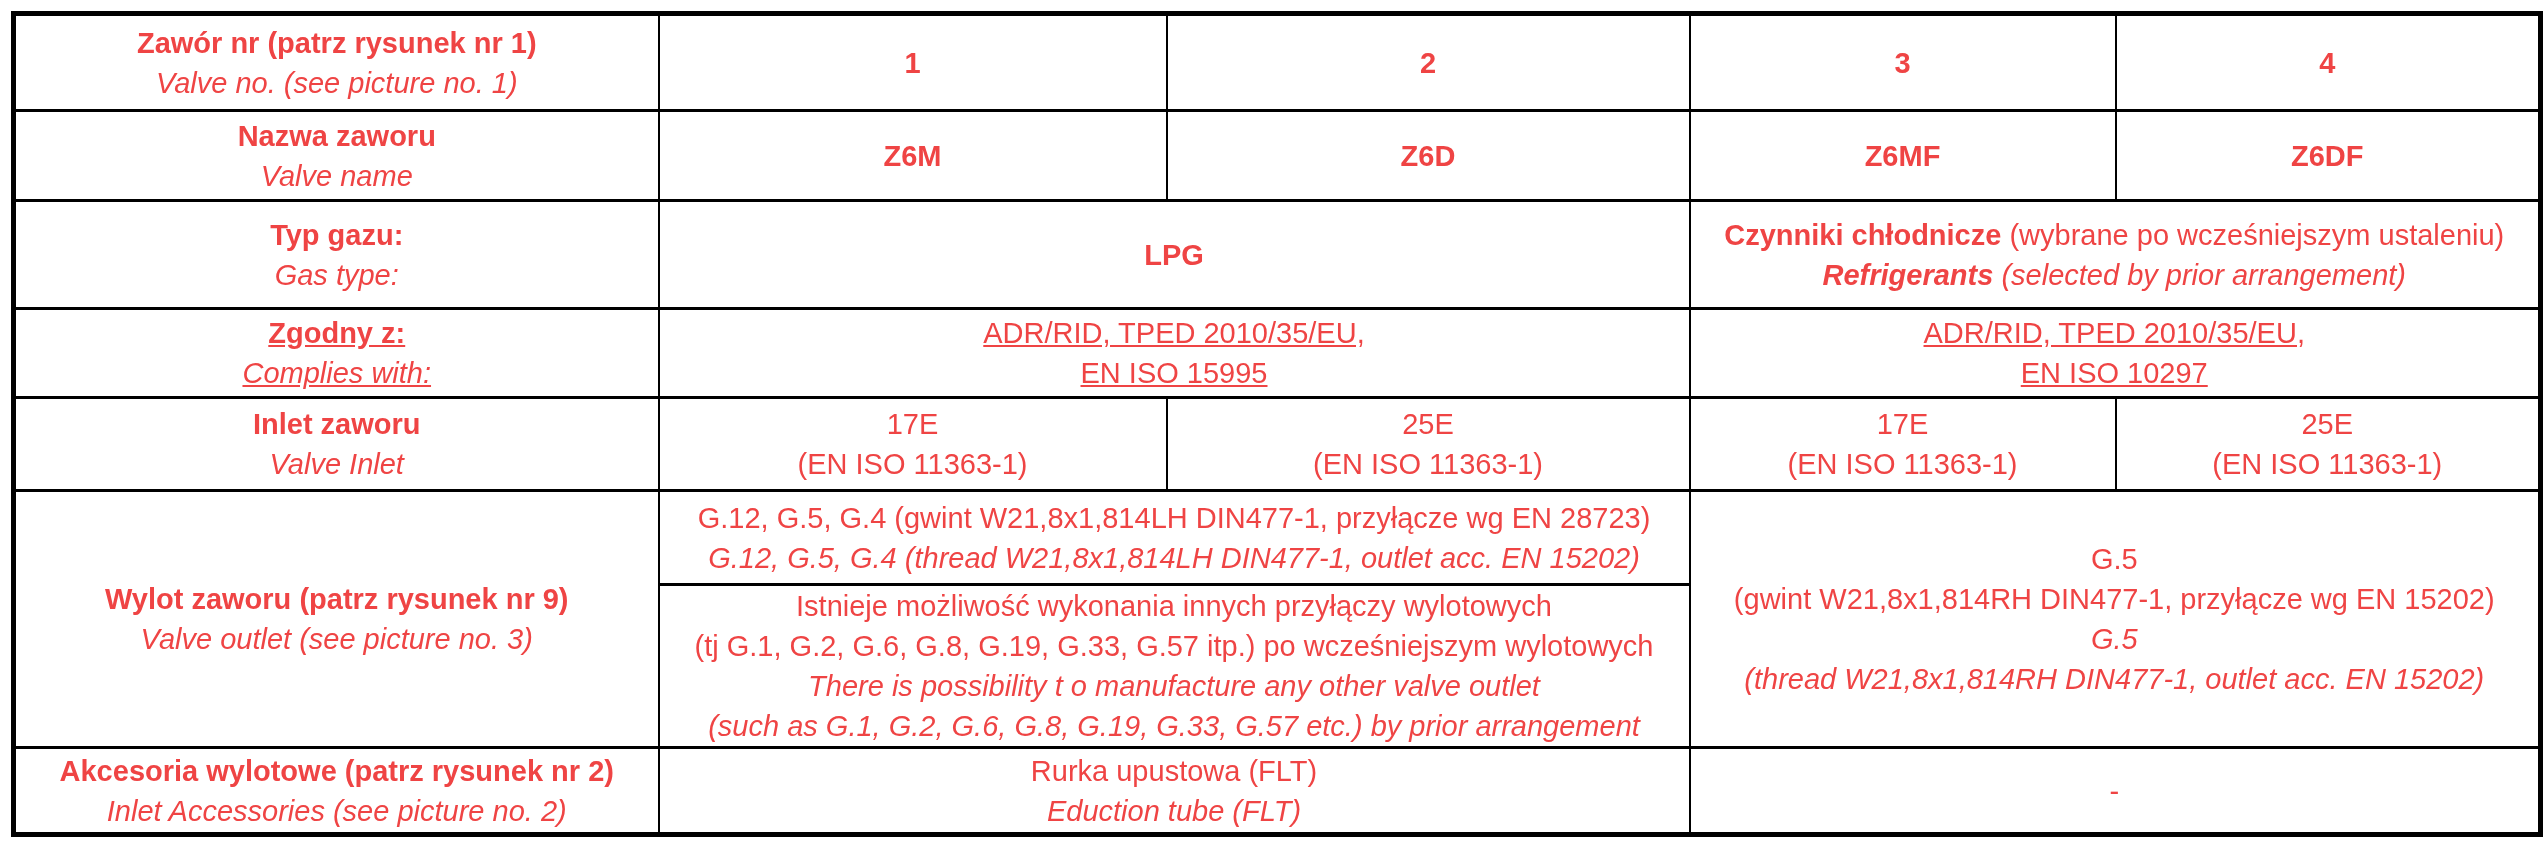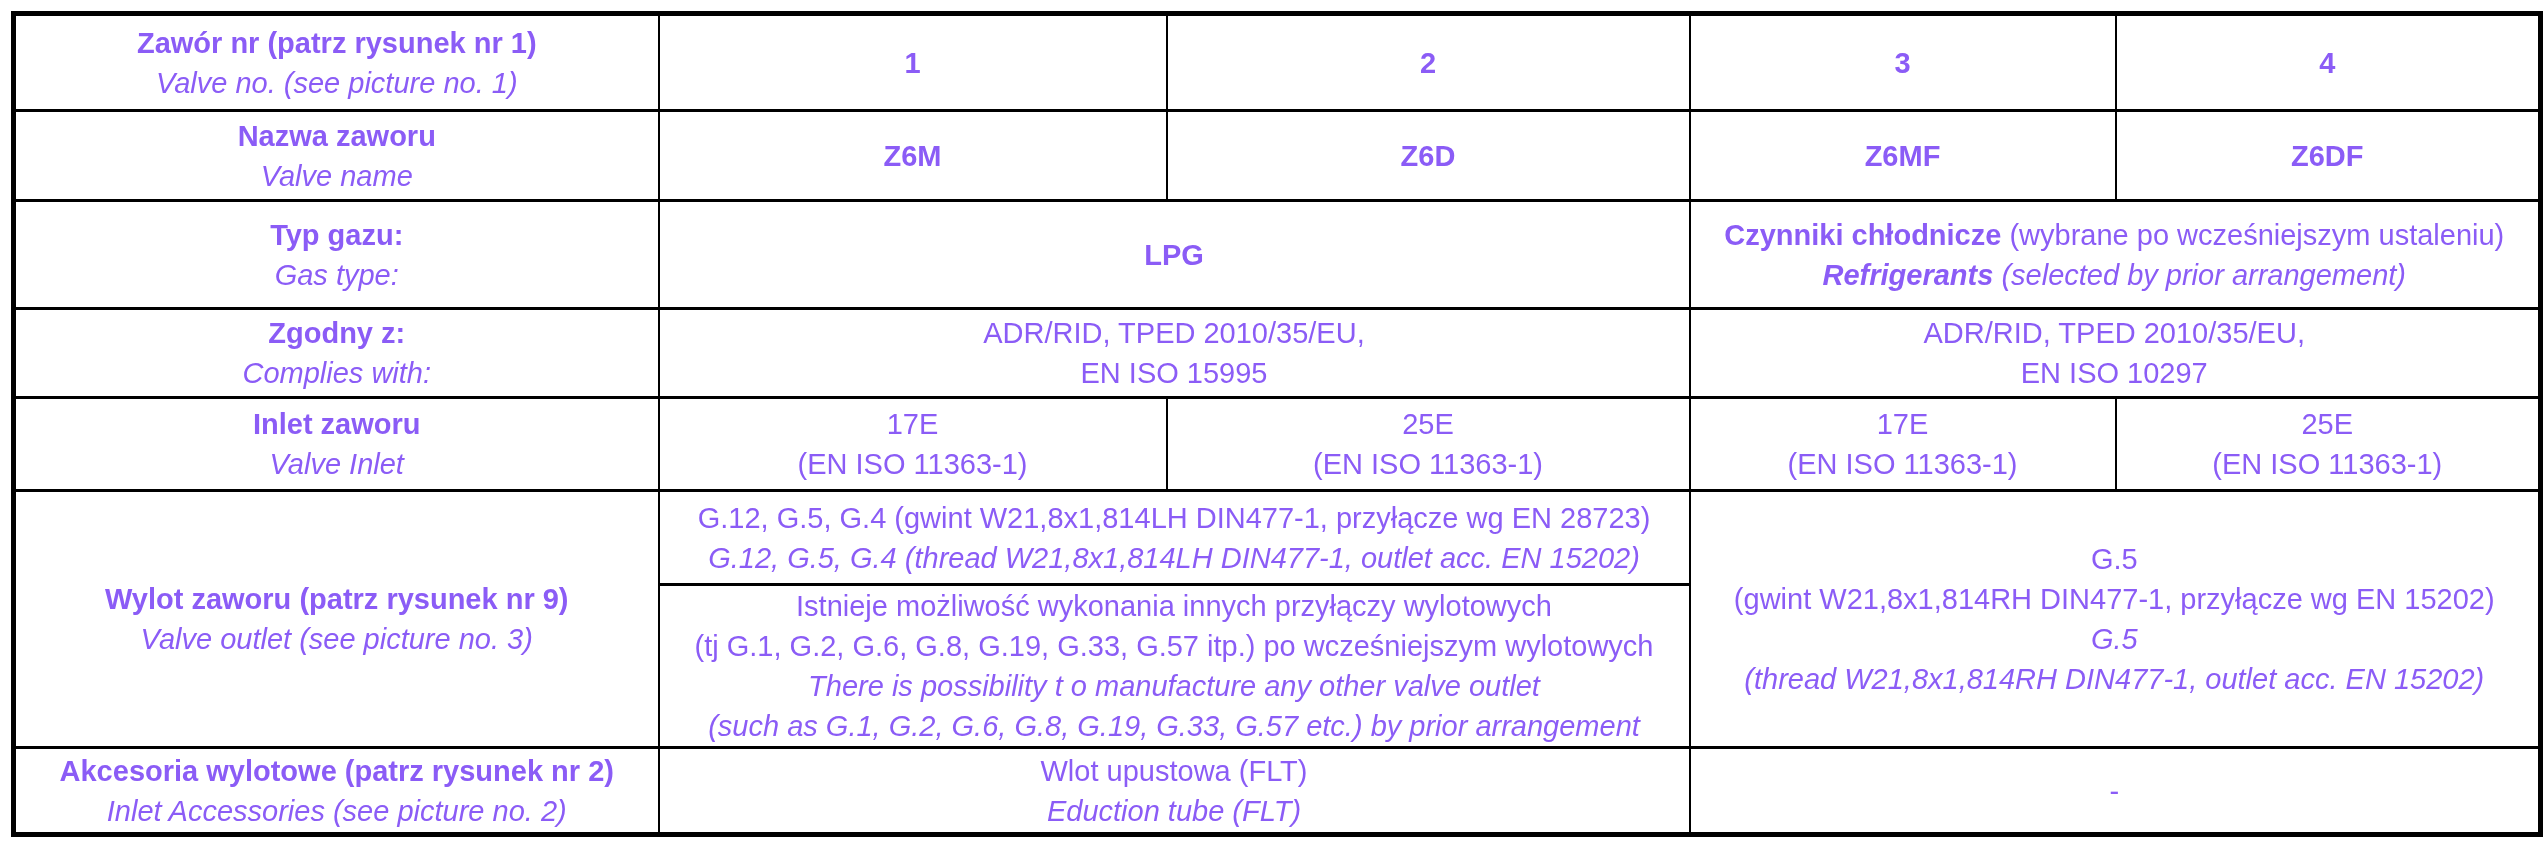--- a/index.html
+++ b/index.html
@@ -2,21 +2,21 @@
 <html><head>
 <meta charset="utf-8">
 <style>
   html, body { margin: 0; padding: 0; background: #ffffff; }
   .page {
     position: relative;
     width: 2548px;
     height: 843px;
     background: #ffffff;
     font-family: "Liberation Sans", sans-serif;
-    color: #8b5cf6;
+    color: #ef4444;
     overflow: hidden;
   }
   table.spec {
     position: absolute;
     left: 11px;
     top: 11px;
     width: 2527px;
     border-collapse: collapse;
     table-layout: fixed;
     border: 5px solid #000000;
@@ -28,21 +28,21 @@
     text-align: center;
     vertical-align: middle;
     padding: 0 10px;
     font-size: 29px;
     line-height: 40px;
     overflow: hidden;
   }
   tr.r1 { height: 97px; }
   tr.r2 { height: 90px; }
   tr.r3 { height: 108px; }
-  tr.r4 { height: 89px; }
+  tr.r4 { height: 89px; text-decoration: underline; }
   tr.r5 { height: 93px; }
   tr.r6a { height: 94px; }
   tr.r6b { height: 162px; }
   tr.r7 { height: 87px; }
   .b  { font-weight: bold; }
   .i  { font-style: italic; }
   .bi { font-weight: bold; }
 </style>
 </head>
 <body>
@@ -155,20 +155,20 @@
         <div class="i">(such as G.1, G.2, G.6, G.8, G.19, G.33, G.57 etc.) by prior arrangement</div>
       </td>
     </tr>
 
     <tr class="r7">
       <td>
         <div class="b">Akcesoria wylotowe (patrz rysunek nr 2)</div>
         <div class="i">Inlet Accessories (see picture no. 2)</div>
       </td>
       <td colspan="2">
-        <div>Wlot upustowa (FLT)</div>
+        <div>Rurka upustowa (FLT)</div>
         <div class="i">Eduction tube (FLT)</div>
       </td>
       <td colspan="2">-</td>
     </tr>
   </tbody>
     </table>
 </div>
 
 </body></html>

